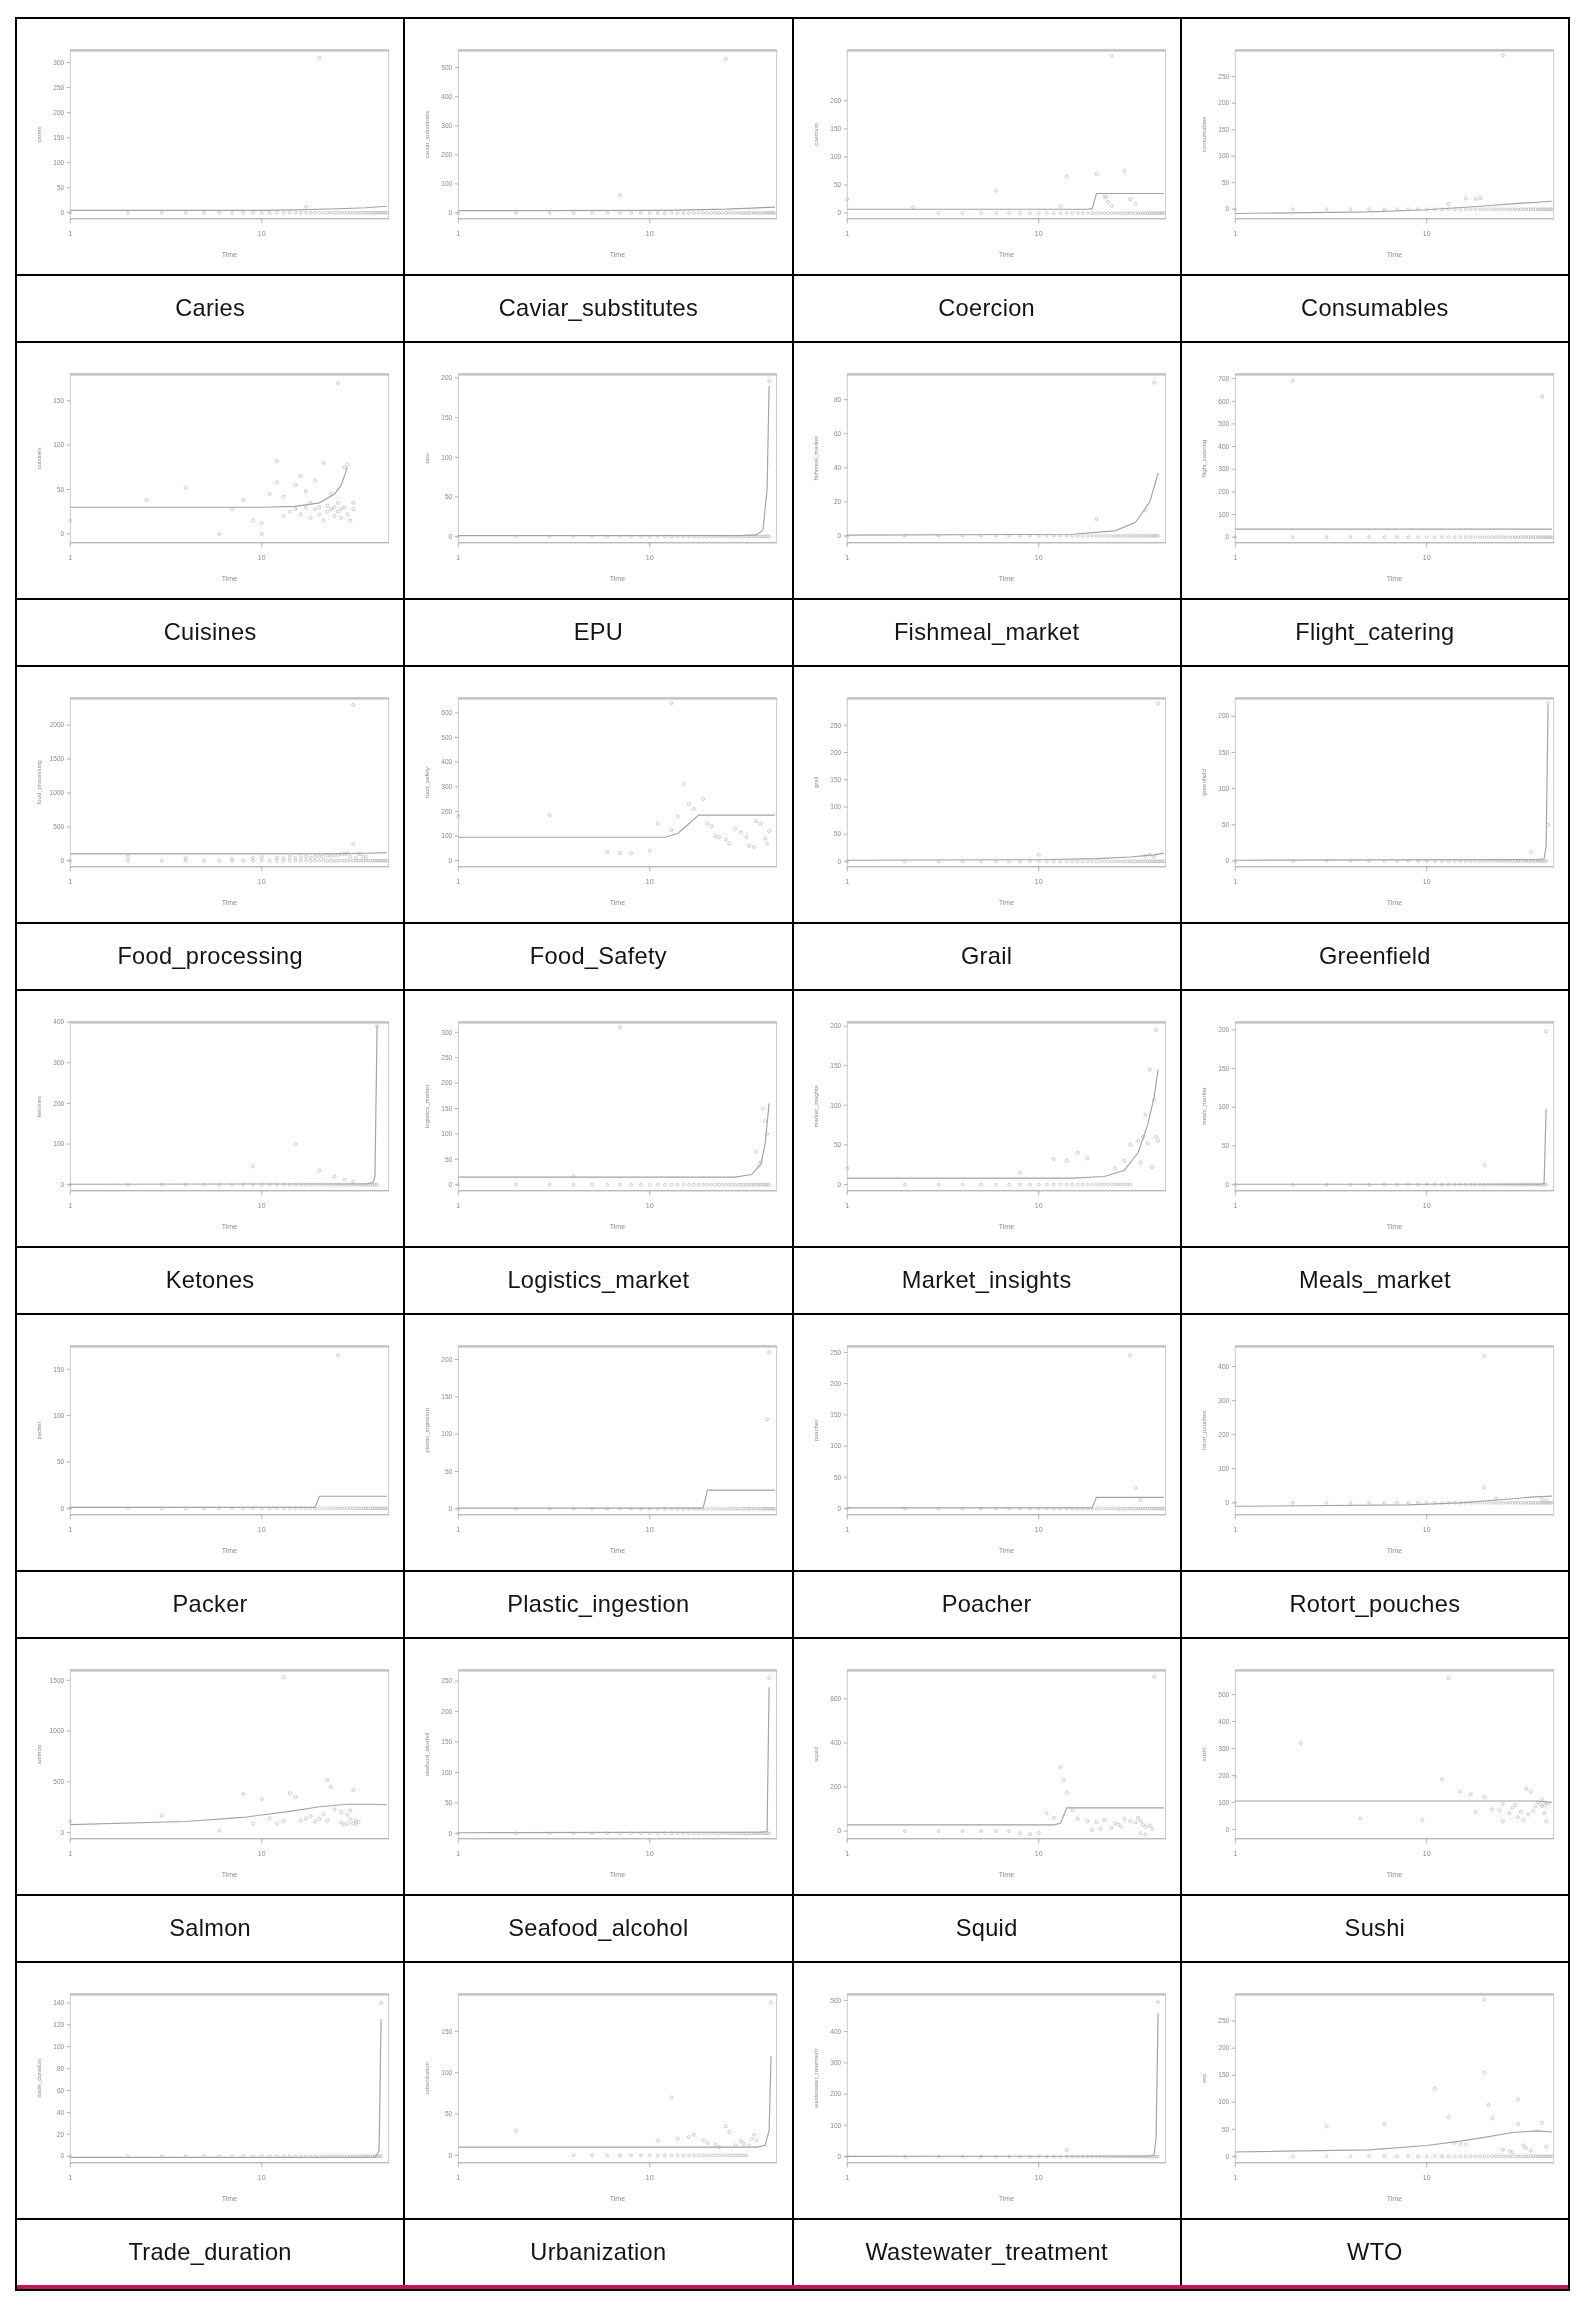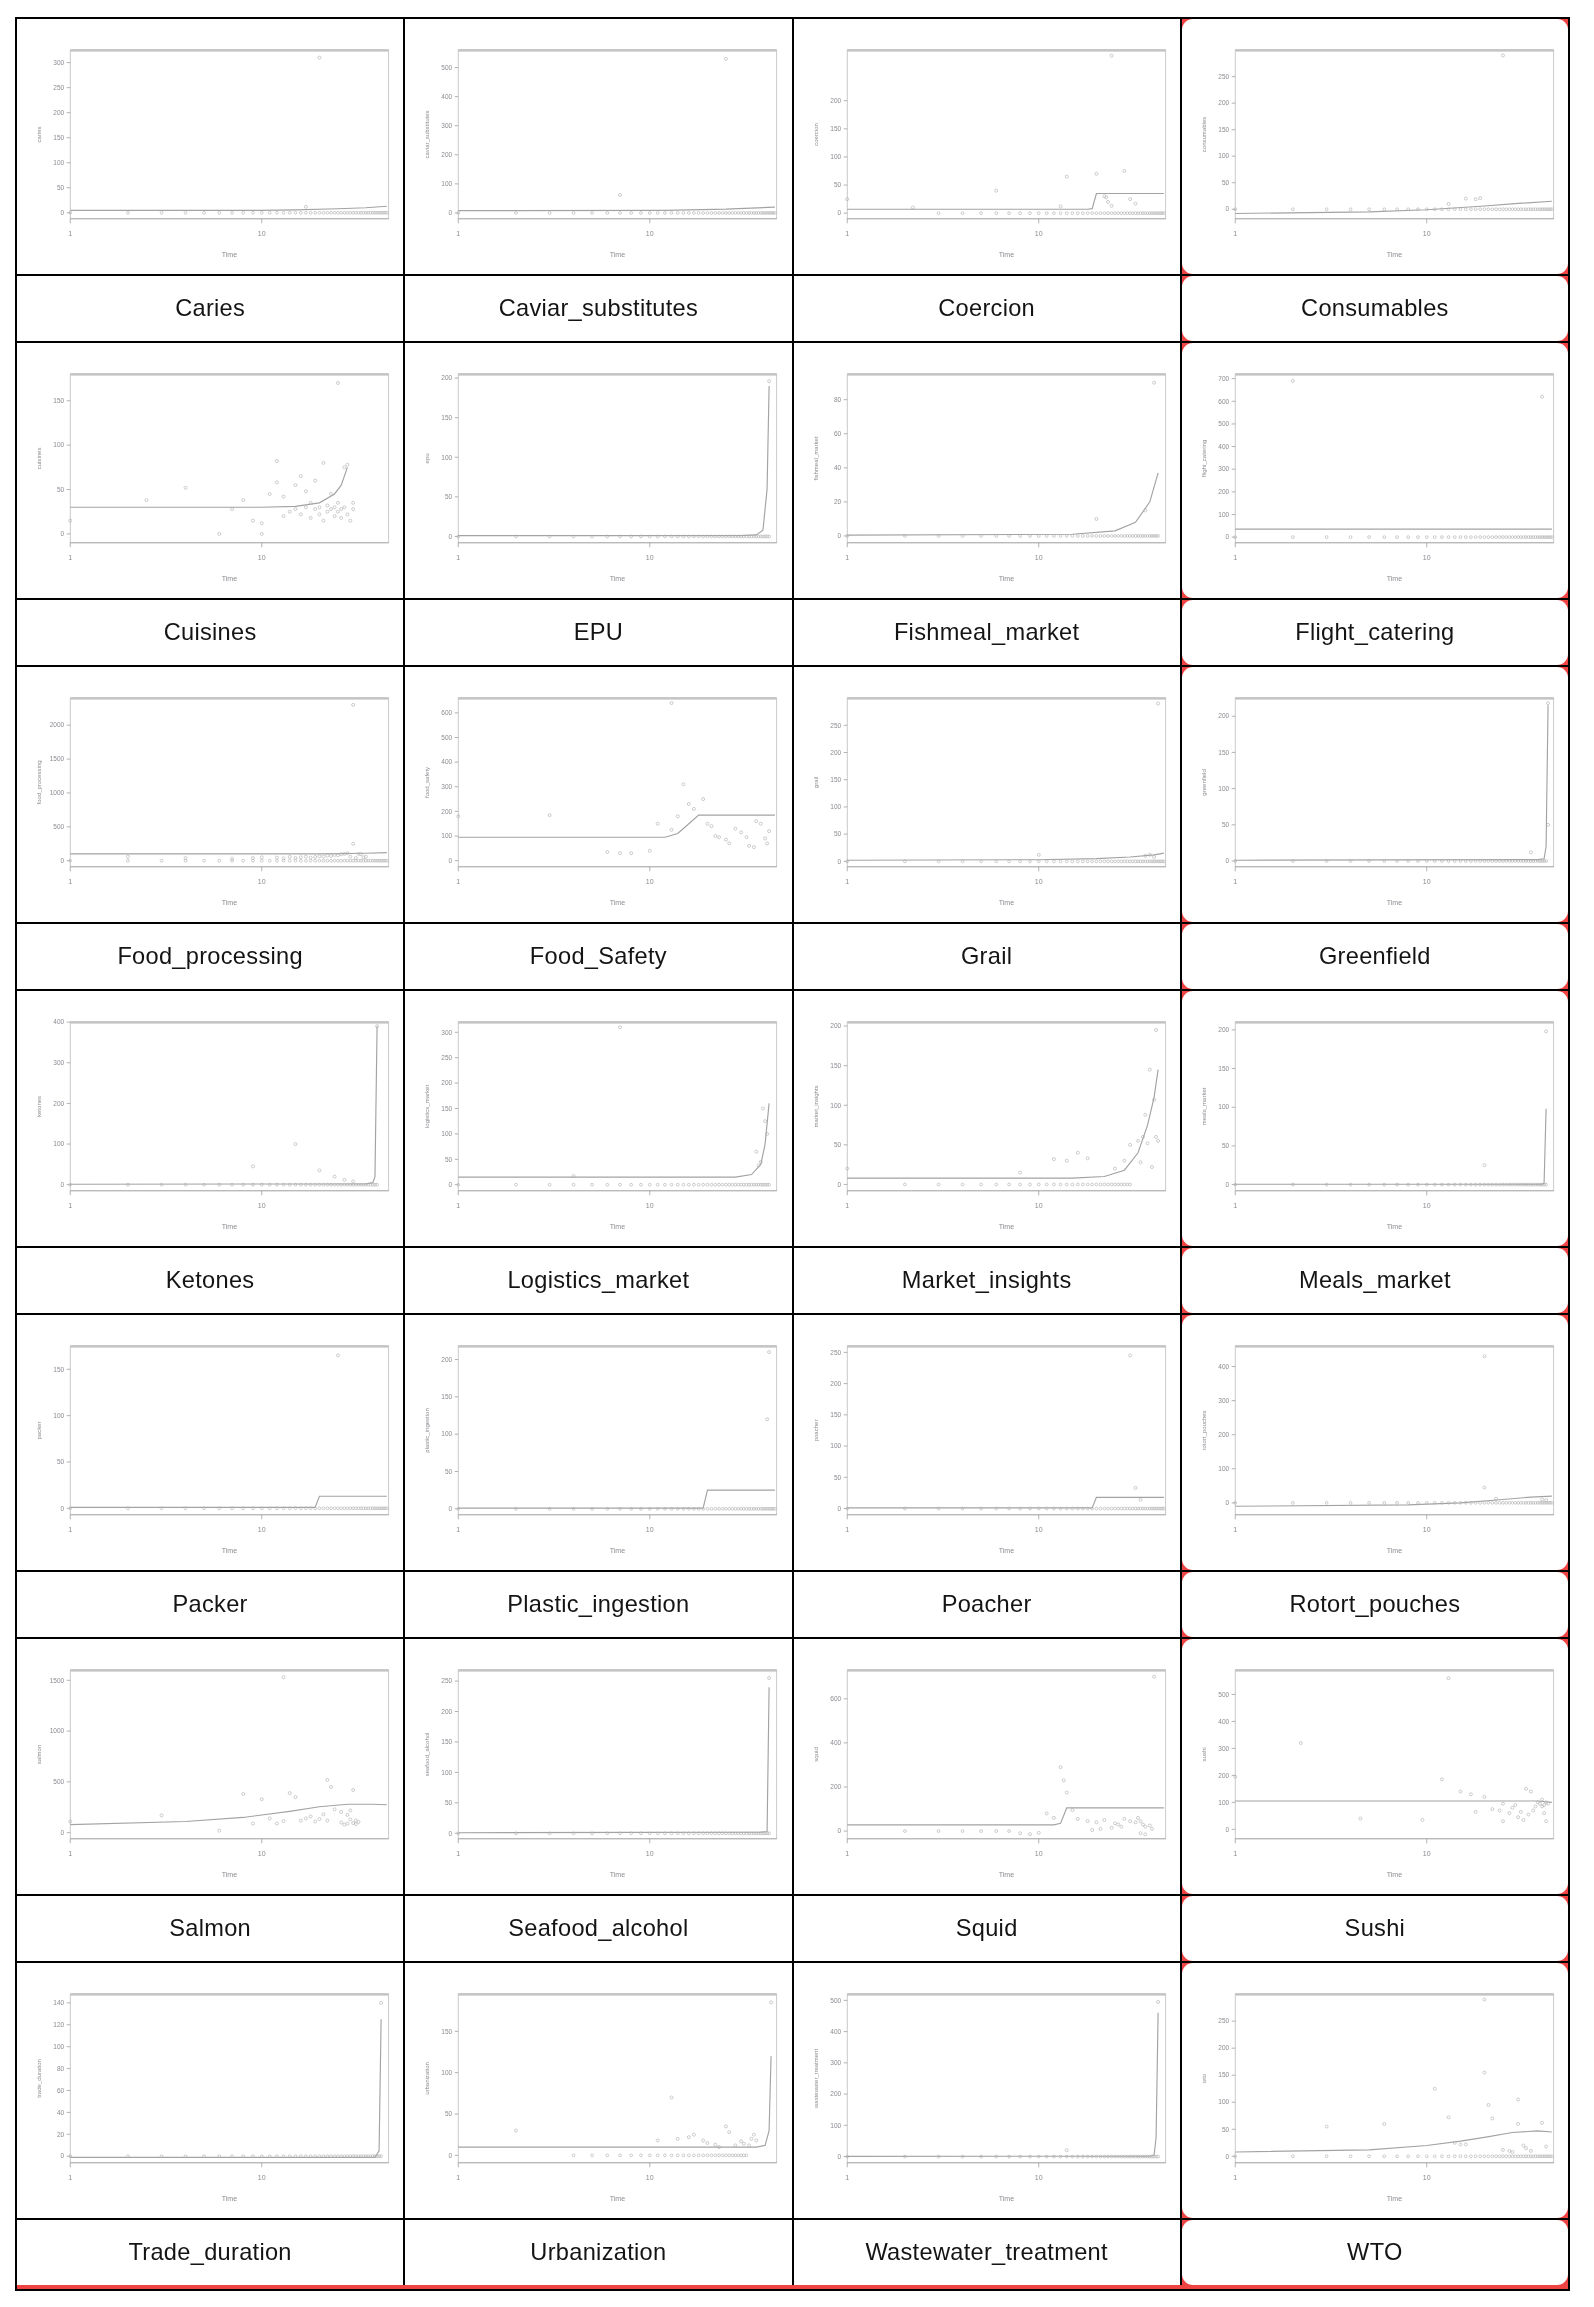--- a/index.html
+++ b/index.html
@@ -1,22 +1,22 @@
 <!DOCTYPE html>
 <html style="font-size:8px"><head>
 <meta charset="utf-8">
 <style>
   html,body{margin:0;padding:0;background:#ffffff;}
   body{width:1594px;height:2307px;position:relative;font-family:"Liberation Sans",sans-serif;}
-  .sheet{position:absolute;left:15px;top:16.6px;width:1555px;height:2274px;border:2px solid #000;box-sizing:border-box;display:flex;flex-direction:column;background:#ef4444;}
+  .sheet{position:absolute;left:15px;top:16.6px;width:1555px;height:2274px;border:2px solid #000;box-sizing:border-box;display:flex;flex-direction:column;background:#be185d;}
   .prow{display:flex;flex:0 0 255px;border-bottom:2px solid #000;min-height:0;}
   .lrow{display:flex;flex:0 0 65px;border-bottom:2px solid #000;min-height:0;}
   .lrow:last-child{border-bottom:none;}
   .cell{flex:1 1 0;border-right:2px solid #000;position:relative;box-sizing:border-box;overflow:hidden;background:#fff;}
-  .cell:last-child{border-right:none;border-radius:11px;}
+  .cell:last-child{border-right:none;}
   .lcell{display:flex;align-items:center;justify-content:center;}
   .ltext{font-size:23.6px;color:#141414;letter-spacing:0.3px;white-space:nowrap;}
   .chart-host{position:absolute;inset:0;}
   .chart-host svg{display:block;width:100%;height:100%;}
 </style>
 </head>
 <body>
 
 <div class="sheet">
 

